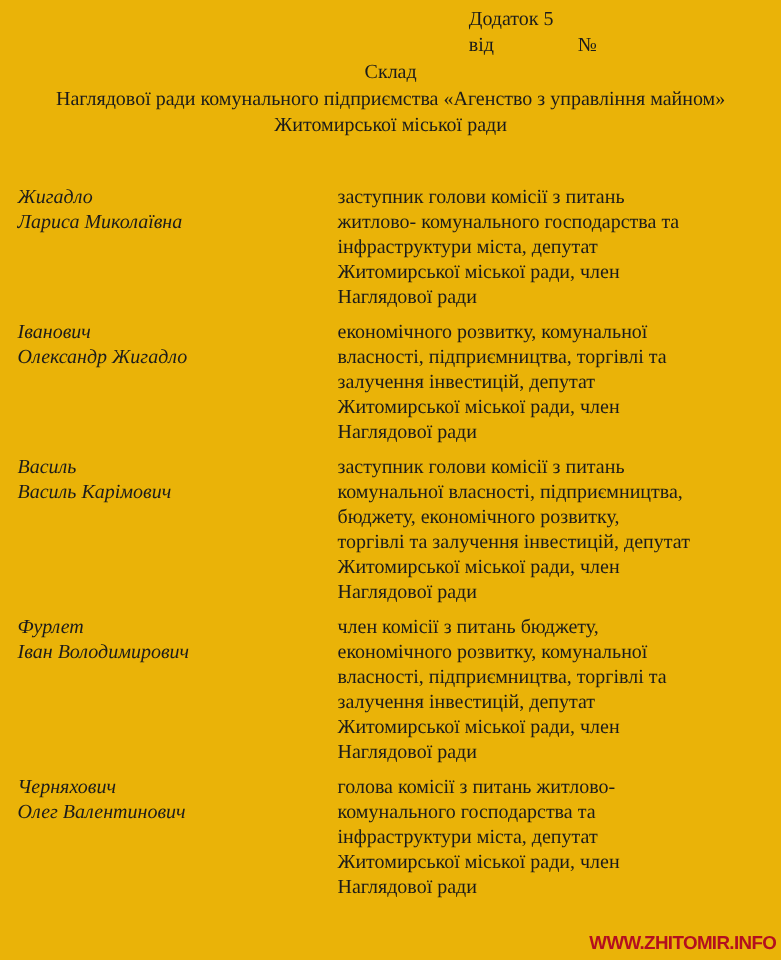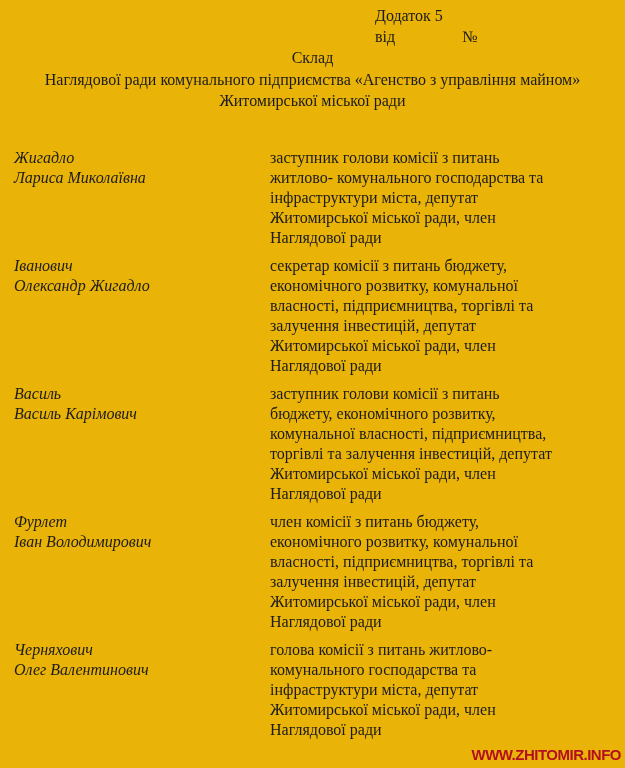--- a/index.html
+++ b/index.html
@@ -90,37 +90,36 @@
           <div>Житомирської міської ради, член</div>
           <div>Наглядової ради</div>
         </div>
       </div>
       <div class="member-row">
         <div class="col-name">
           <div>Іванович</div>
           <div>Олександр Жигадло</div>
         </div>
         <div class="col-role">
-          <div>секретар комісії з питань бюджету,</div>
           <div>економічного розвитку, комунальної</div>
           <div>власності, підприємництва, торгівлі та</div>
           <div>залучення інвестицій, депутат</div>
           <div>Житомирської міської ради, член</div>
           <div>Наглядової ради</div>
         </div>
       </div>
       <div class="member-row">
         <div class="col-name">
           <div>Василь</div>
           <div>Василь Карімович</div>
         </div>
         <div class="col-role">
           <div>заступник голови комісії з питань</div>
+          <div>комунальної власності, підприємництва,</div>
           <div>бюджету, економічного розвитку,</div>
-          <div>комунальної власності, підприємництва,</div>
           <div>торгівлі та залучення інвестицій, депутат</div>
           <div>Житомирської міської ради, член</div>
           <div>Наглядової ради</div>
         </div>
       </div>
       <div class="member-row">
         <div class="col-name">
           <div>Фурлет</div>
           <div>Іван Володимирович</div>
         </div>

